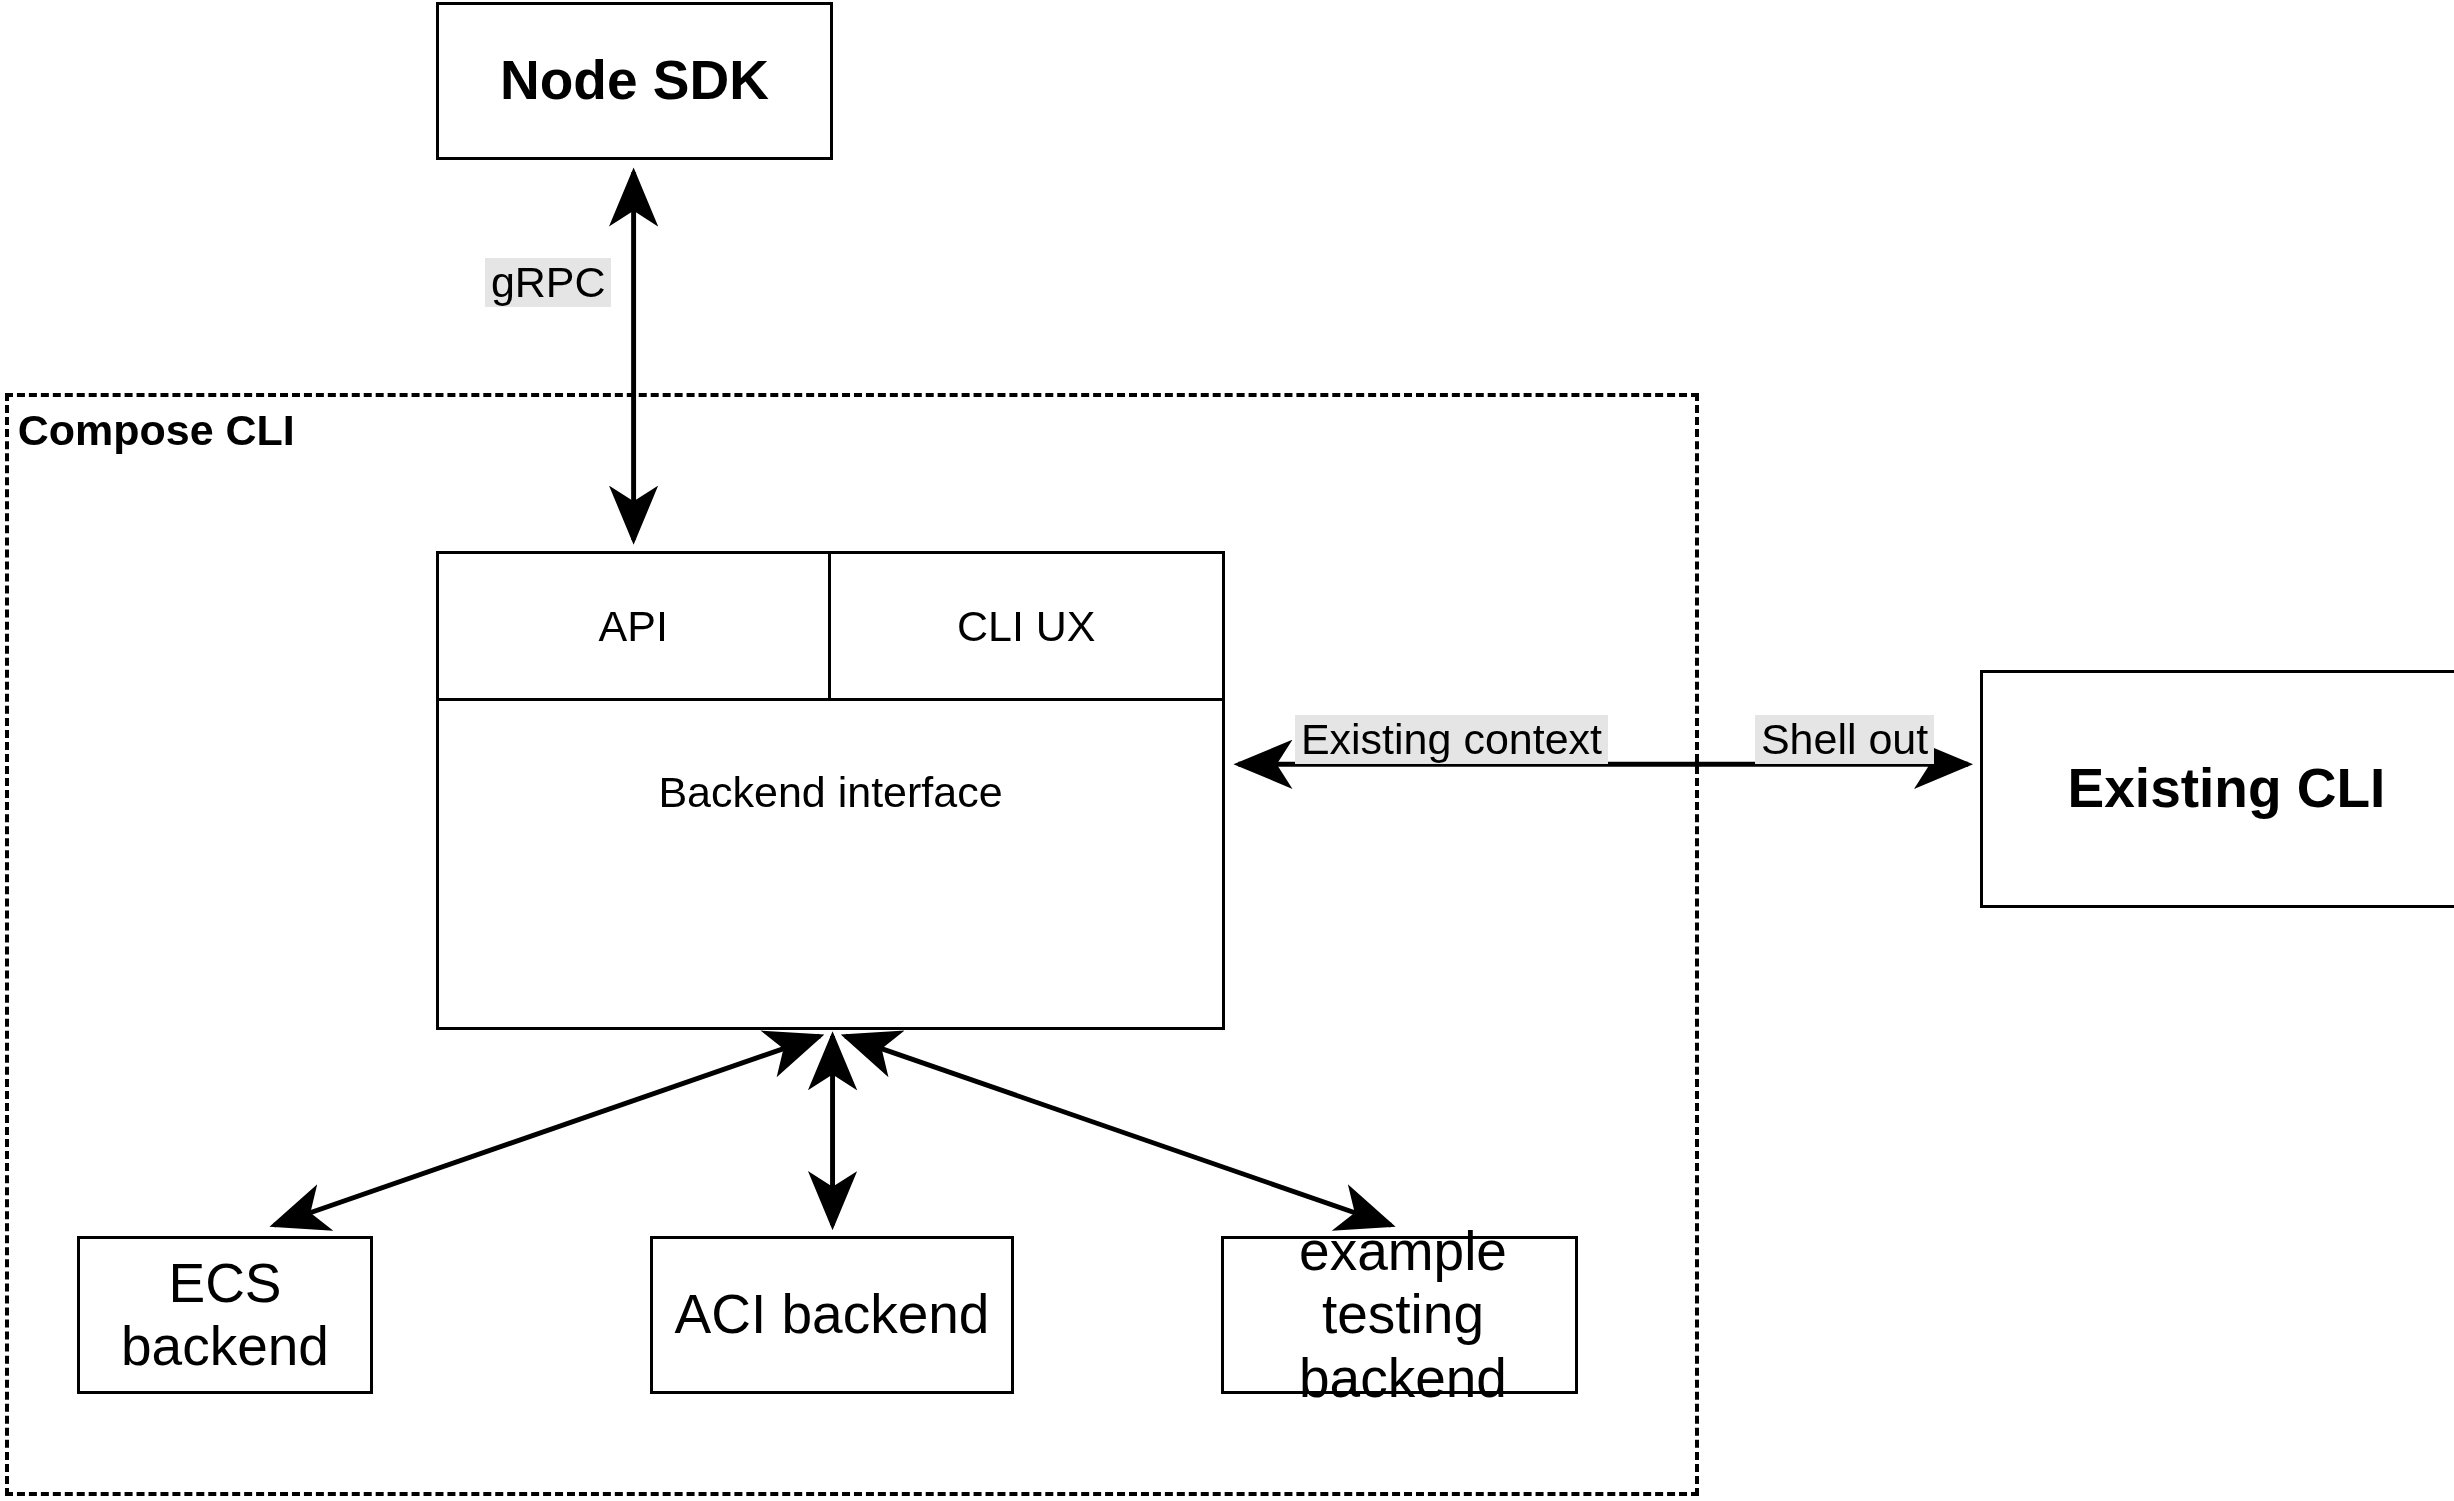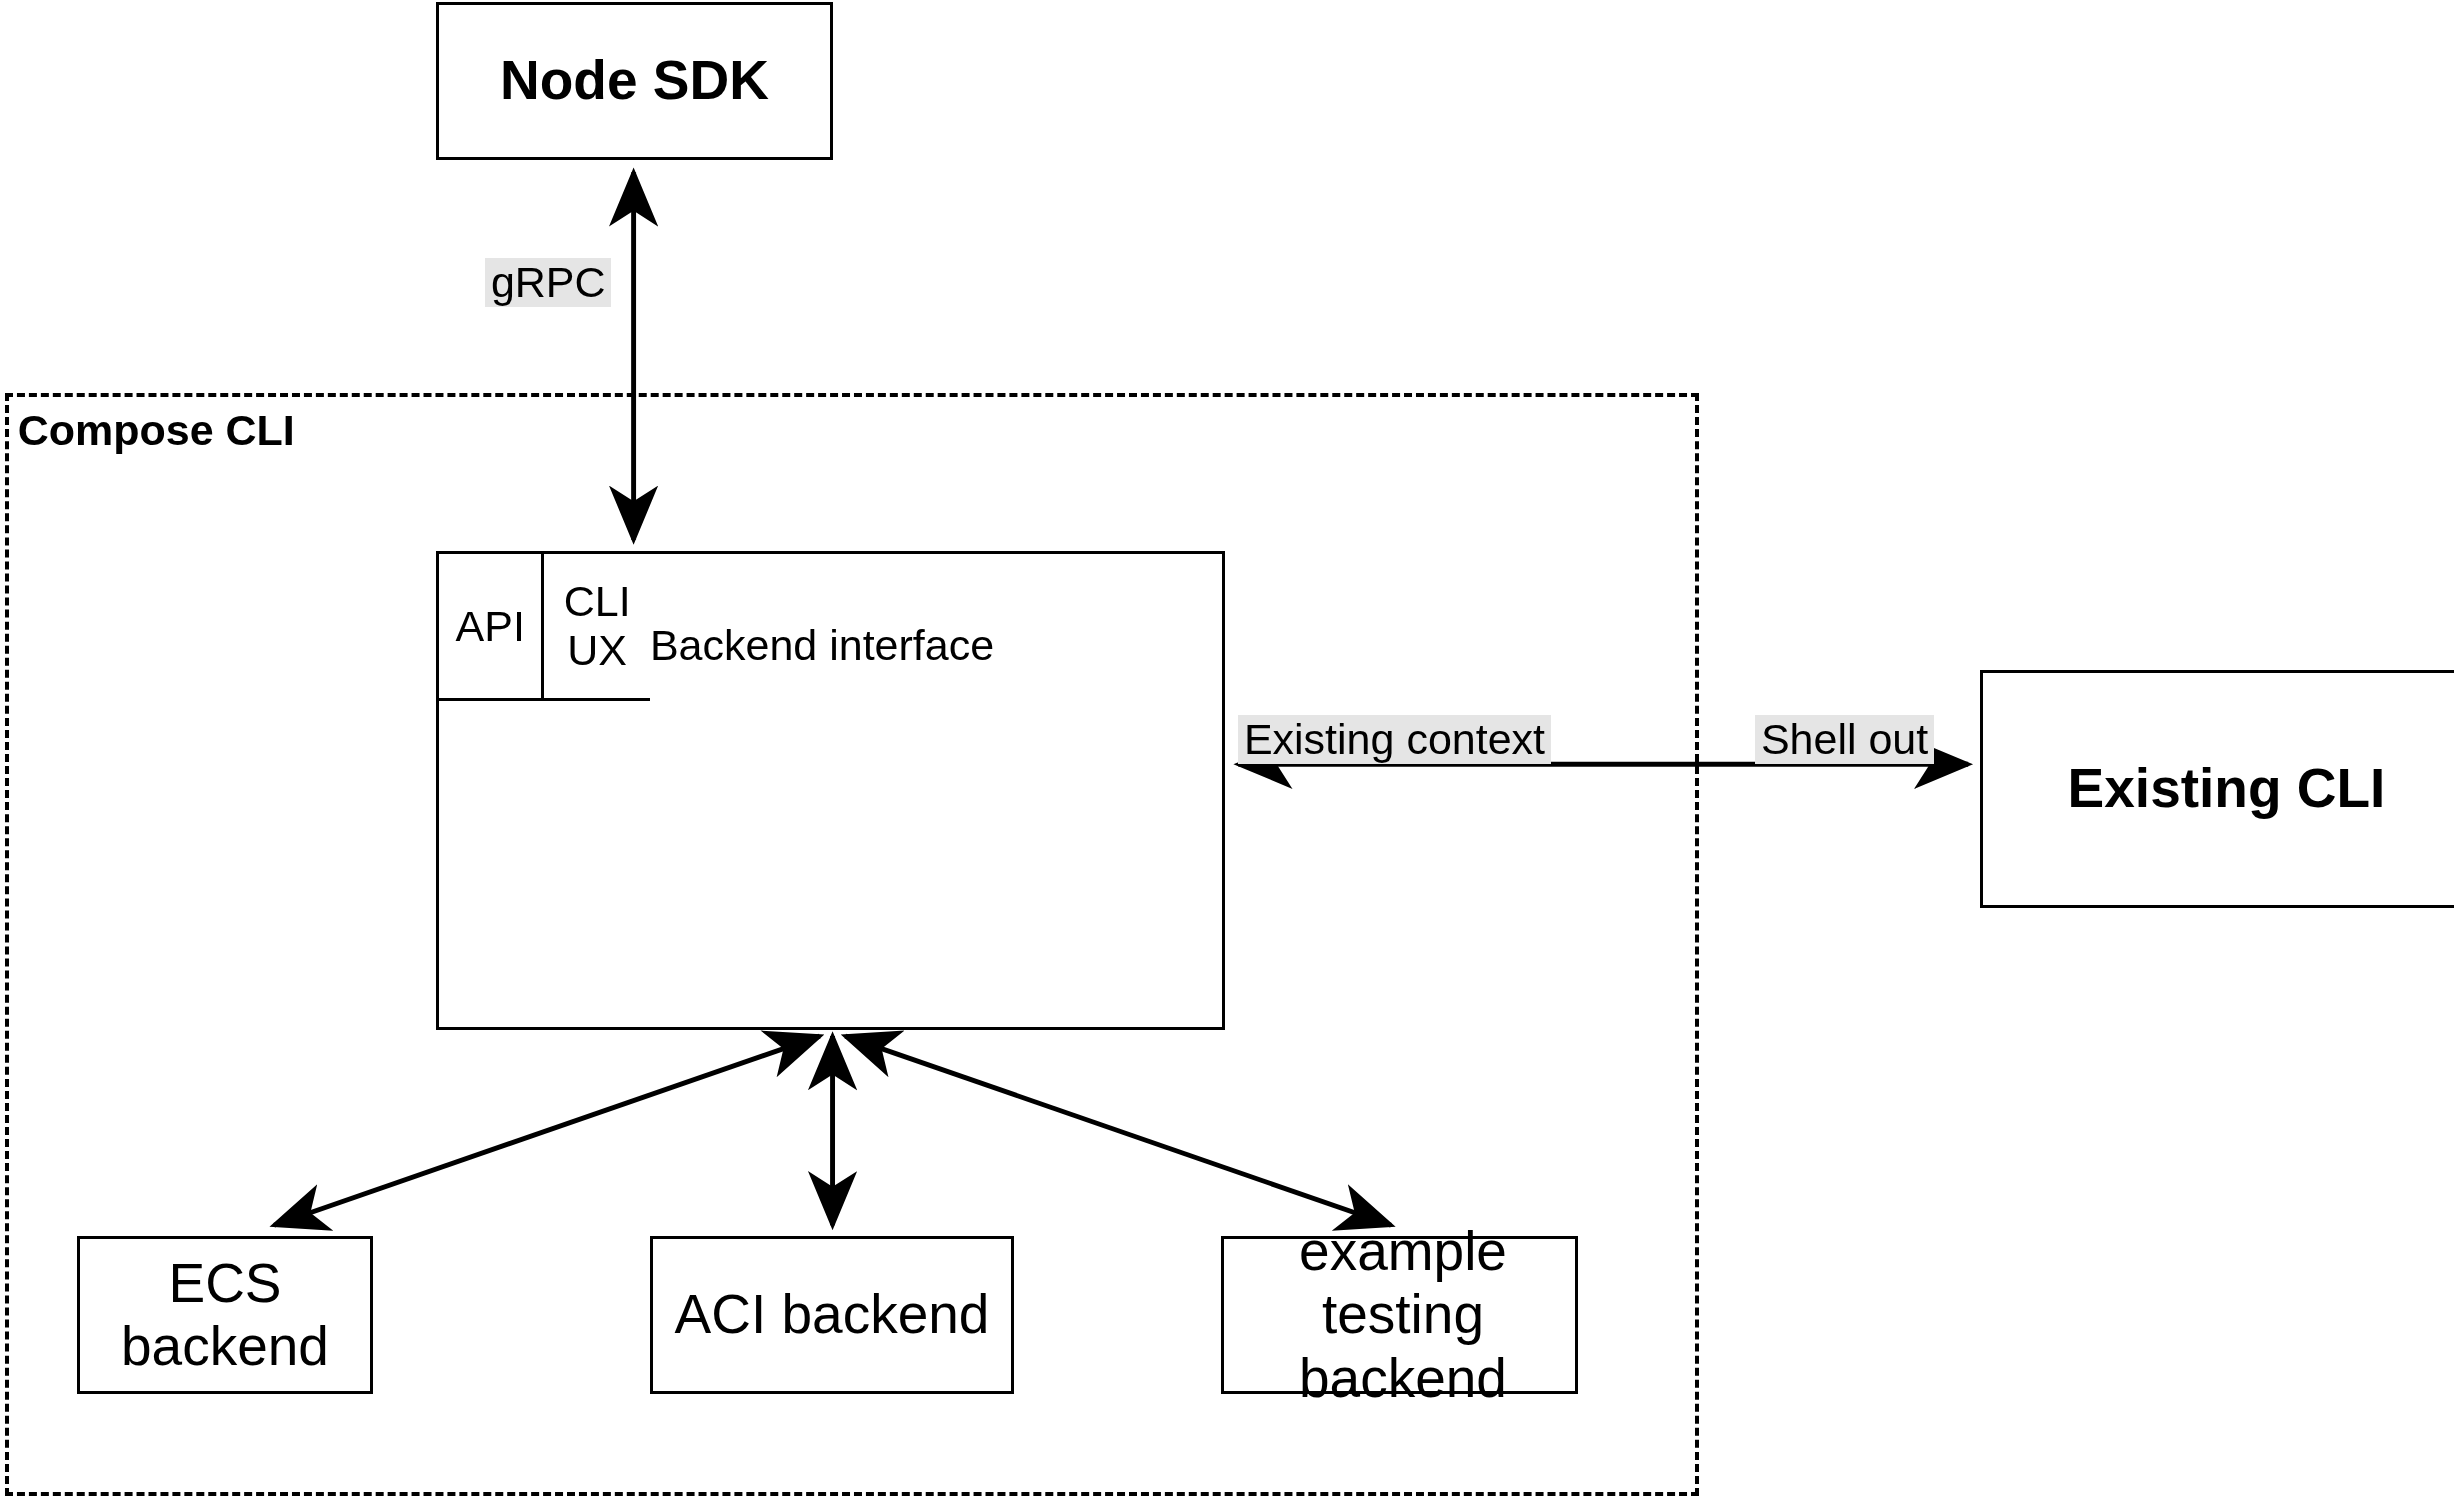--- a/index.html
+++ b/index.html
@@ -41,21 +41,21 @@
   }
   .node.bold {
     font-weight: bold;
   }
   .stack {
     position: absolute;
     box-sizing: border-box;
     border: 3.9px solid #000000;
     background: #ffffff;
     display: flex;
-    flex-direction: row;
+    flex-direction: column;
   }
   .stack-row {
     box-sizing: border-box;
     display: flex;
     flex: 0 0 auto;
     border-bottom: 3.9px solid #000000;
   }
   .stack-row.last {
     border-bottom: none;
   }
@@ -140,21 +140,21 @@
         <span>CLI UX</span>
       </div>
     </div>
     <div class="stack-row last" style="height:183px;">
       <div class="stack-cell" style="width:100%;">
         <span>Backend interface</span>
       </div>
     </div>
   </div>
 
-  <div class="edge-label" style="left:1238px; top:715px;">Existing context</div>
+  <div class="edge-label" style="left:1295px; top:715px;">Existing context</div>
   <div class="edge-label" style="left:1755px; top:715px;">Shell out</div>
 
   <div class="node bold" style="left:1980px; top:670px; width:493px; height:238px;">
     <span>Existing CLI</span>
   </div>
 
   <div class="node" style="left:77px; top:1236px; width:296px; height:158px;">
     <span>ECS backend</span>
   </div>
 

